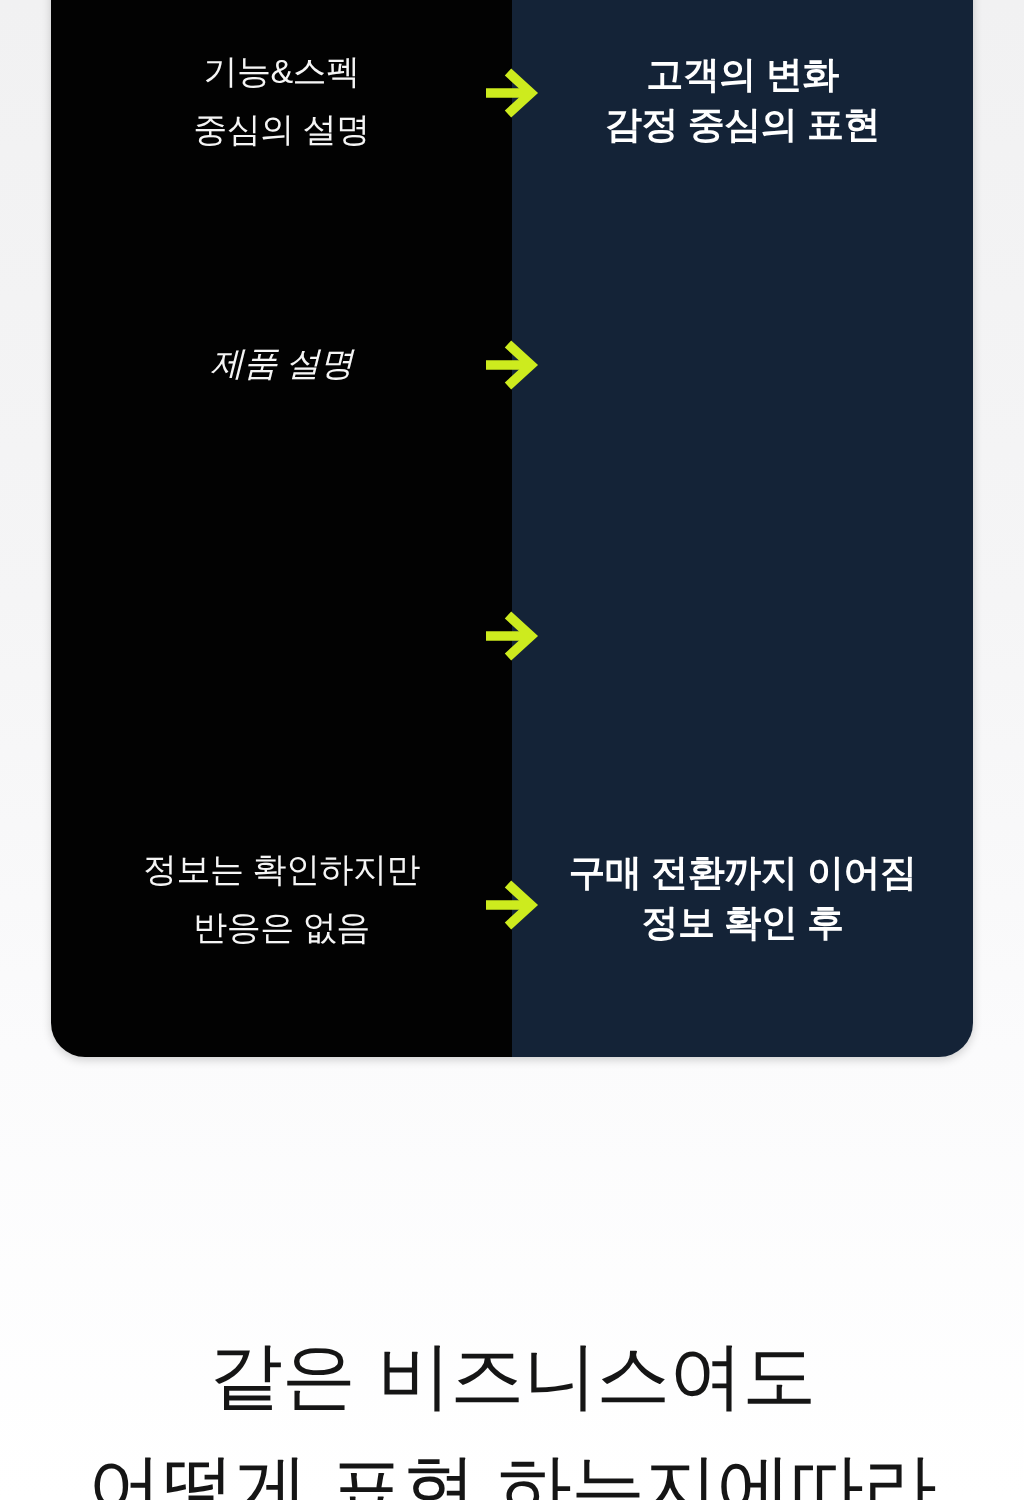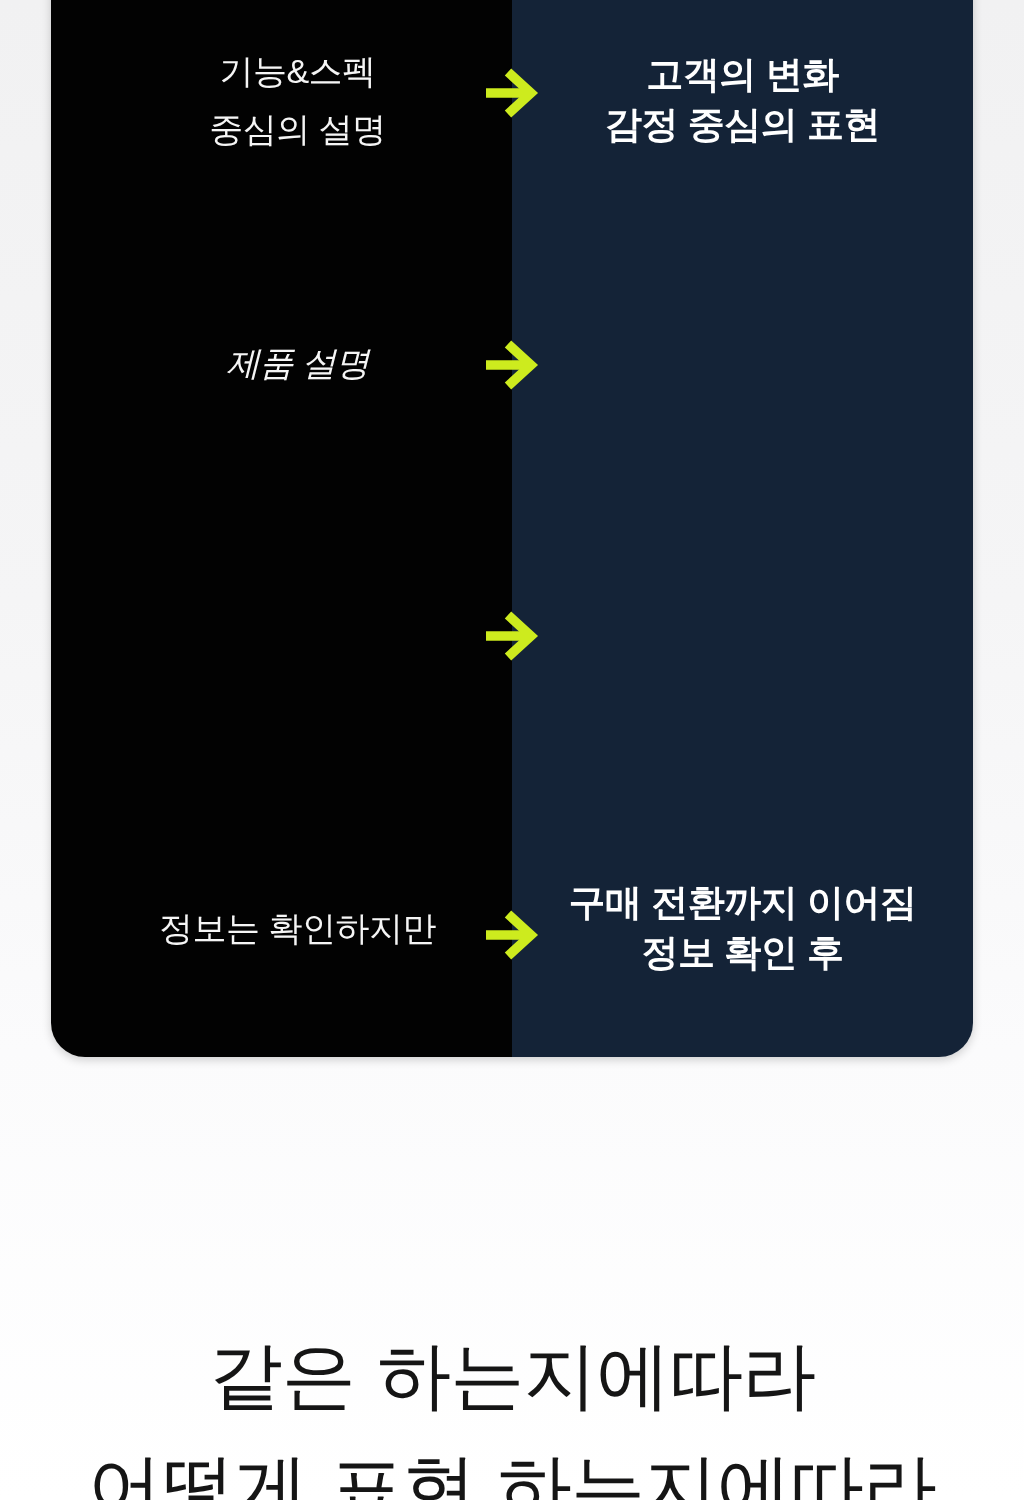--- a/index.html
+++ b/index.html
@@ -25,29 +25,29 @@
     box-shadow: 0 3px 10px rgba(0,0,0,0.18);
   }
   .half { position: absolute; top: 0; height: 100%; width: 50%; }
   .half-left  { left: 0;   background: var(--before-bg, #020202); }
   .half-right { left: 50%; background: var(--after-bg, #142337); }
 
   .row { position: absolute; left: 0; width: 100%; height: 100px; }
   .row-1 { top: 90px; }
   .row-2 { top: 353px; font-style: italic; }
   .row-3 { top: 632px; }
-  .row-4 { top: 888px; margin-top: 30px; }
+  .row-4 { top: 888px; }
 
   .cell {
     position: absolute; top: 0; width: 50%; height: 100%;
     display: flex; flex-direction: column; justify-content: center;
     text-align: center;
   }
   .cell-left {
-    left: 16px;
+    left: 0;
     color: #f5f5f5;
     font-size: 34px; font-weight: 500; line-height: 50px;
     letter-spacing: -0.5px;
     gap: 8px;
   }
   .cell-right {
     left: 50%;
     color: #ffffff;
     font-size: 37px; font-weight: 700; line-height: 50px;
     letter-spacing: -0.5px;
@@ -129,32 +129,33 @@
         <svg viewBox="0 0 56 52" width="56" height="52">
             <path d="M2 26 H41"></path>
             <path d="M24 5 L47 26 L24 47"></path>
           </svg>
       </div>
     </div>
 
     <div class="row row-4">
       <div class="cell cell-left">
         <div>정보는 확인하지만</div>
+        <div>반응은 없음</div>
       </div>
       <div class="cell cell-right">
         <div>구매 전환까지 이어짐</div>
         <div>정보 확인 후</div>
       </div>
       <div class="arrow">
         <svg viewBox="0 0 56 52" width="56" height="52">
             <path d="M2 26 H41"></path>
             <path d="M24 5 L47 26 L24 47"></path>
           </svg>
       </div>
     </div>
   </div>
 
   <div class="footer">
-    <div>같은 하는지에따라</div>
+    <div>같은 비즈니스여도</div>
     <div>어떻게 표현 하는지에따라</div>
   </div>
 
 </div>
 
 </body></html>

